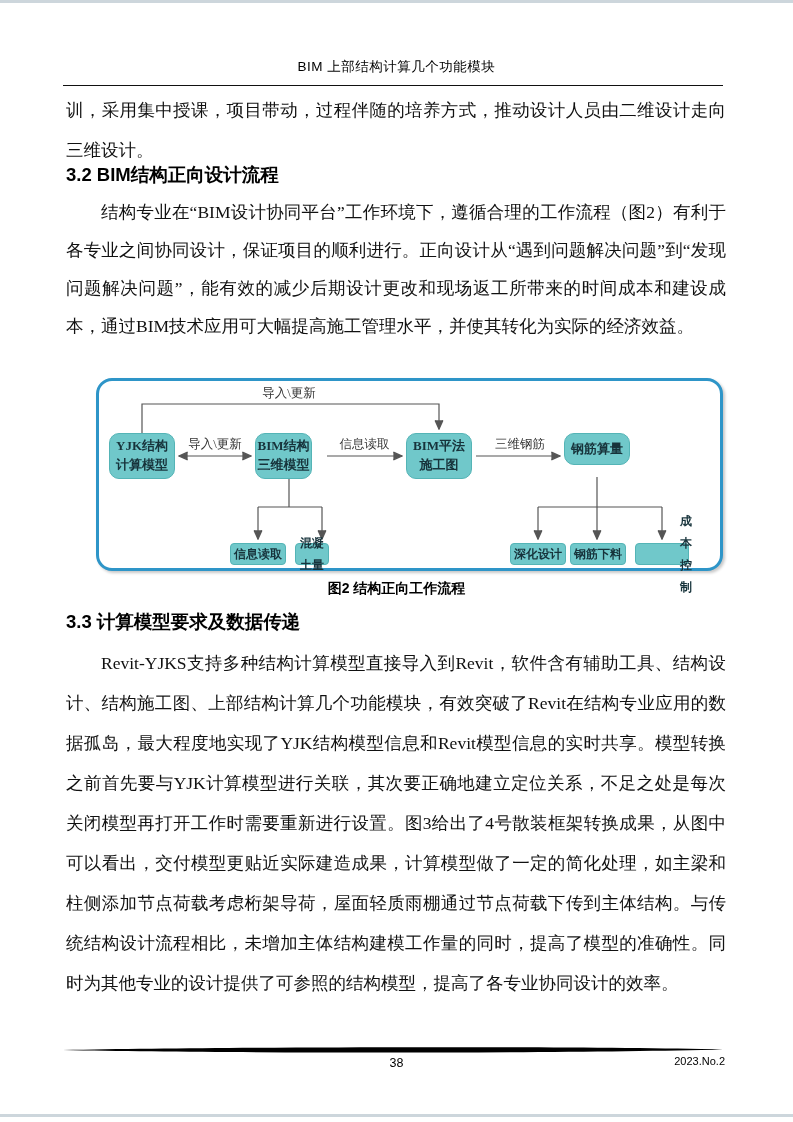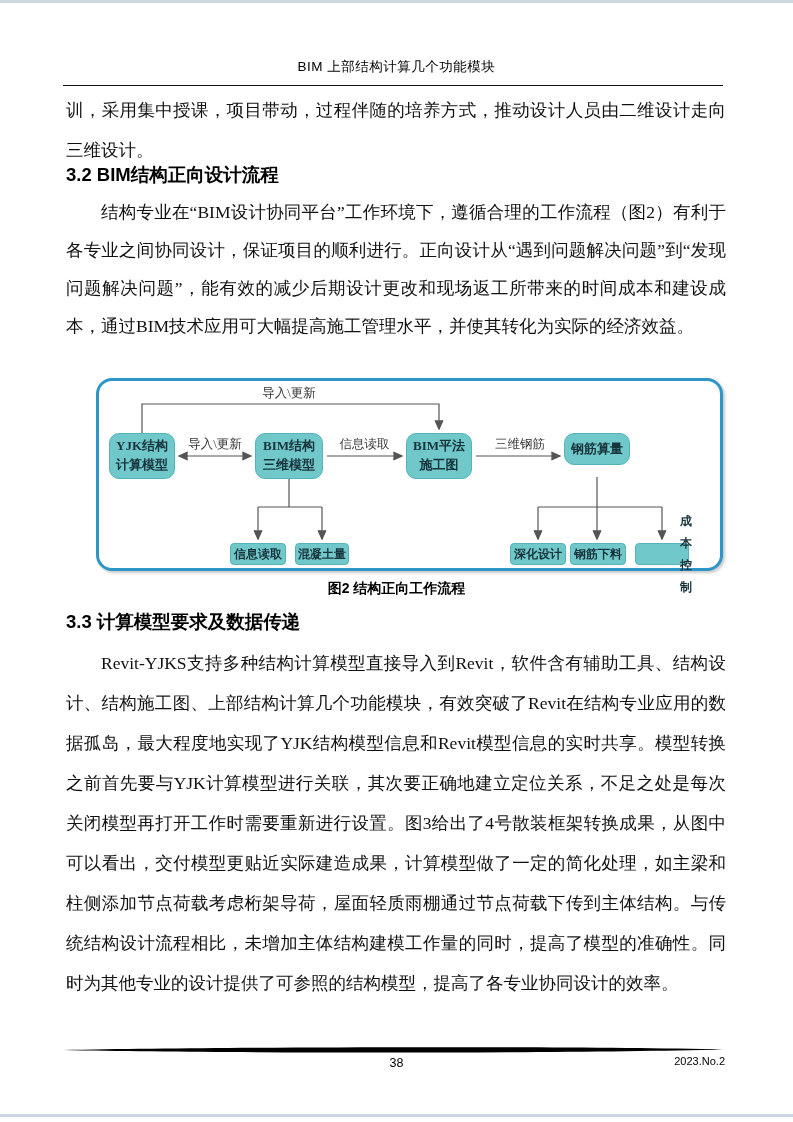--- a/index.html
+++ b/index.html
@@ -125,28 +125,28 @@
       <path class="connector" d="M223,126 L223,158" marker-end="url(#arr)"></path>
 
       <path class="connector" d="M498,96 L498,126 M439,126 L563,126"></path>
       <path class="connector" d="M439,126 L439,158" marker-end="url(#arr)"></path>
       <path class="connector" d="M498,126 L498,158" marker-end="url(#arr)"></path>
       <path class="connector" d="M563,126 L563,158" marker-end="url(#arr)"></path>
     </svg>
 
     <div class="node big" style="left:10px;top:52px;width:66px;height:46px;">YJK结构
 计算模型</div>
-    <div class="node big" style="left:156px;top:52px;width:68px;height:46px;">BIM结构
+    <div class="node big" style="left:156px;top:52px;width:57px;height:46px;">BIM结构
 三维模型</div>
     <div class="node big" style="left:307px;top:52px;width:66px;height:46px;">BIM平法
 施工图</div>
     <div class="node big" style="left:465px;top:52px;width:66px;height:32px;">钢筋算量</div>
 
     <div class="node small" style="left:131px;top:162px;width:56px;">信息读取</div>
-    <div class="node small" style="left:196px;top:162px;width:54px;">混凝土量</div>
+    <div class="node small" style="left:196px;top:162px;width:34px;">混凝土量</div>
     <div class="node small" style="left:411px;top:162px;width:56px;">深化设计</div>
     <div class="node small" style="left:471px;top:162px;width:56px;">钢筋下料</div>
     <div class="node small" style="left:536px;top:162px;width:54px;padding-left:48px;">成本控制</div>
 
     <div class="edge-label" style="left:150px;top:4px;width:80px;">导入\更新</div>
     <div class="edge-label" style="left:78px;top:55px;width:76px;">导入\更新</div>
     <div class="edge-label" style="left:226px;top:55px;width:79px;">信息读取</div>
     <div class="edge-label" style="left:379px;top:55px;width:84px;">三维钢筋</div>
   </div>
 

